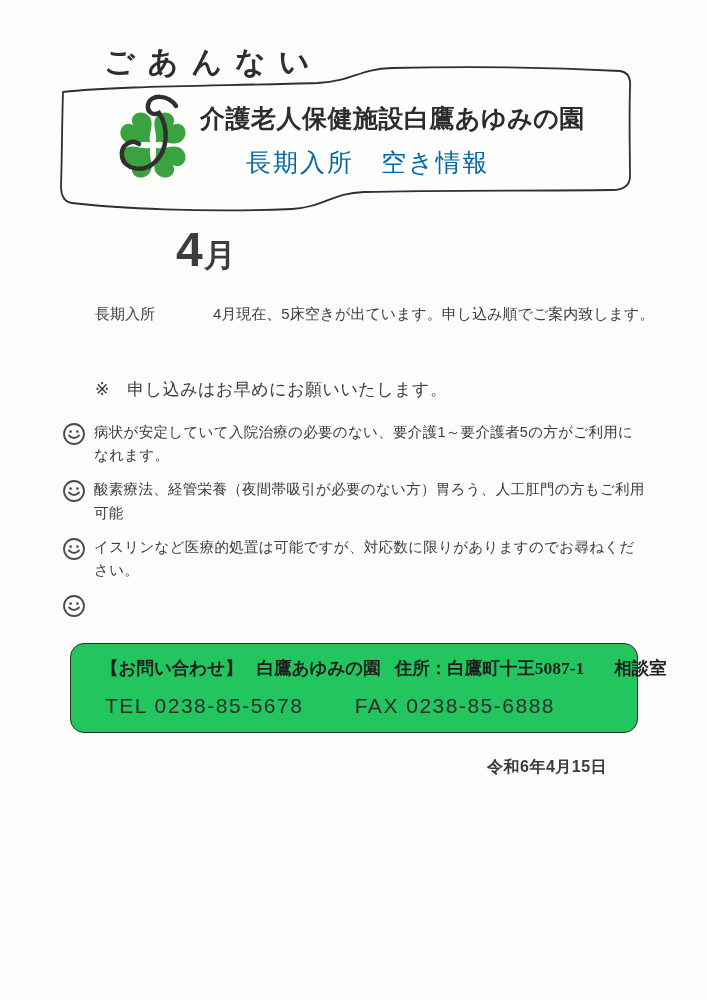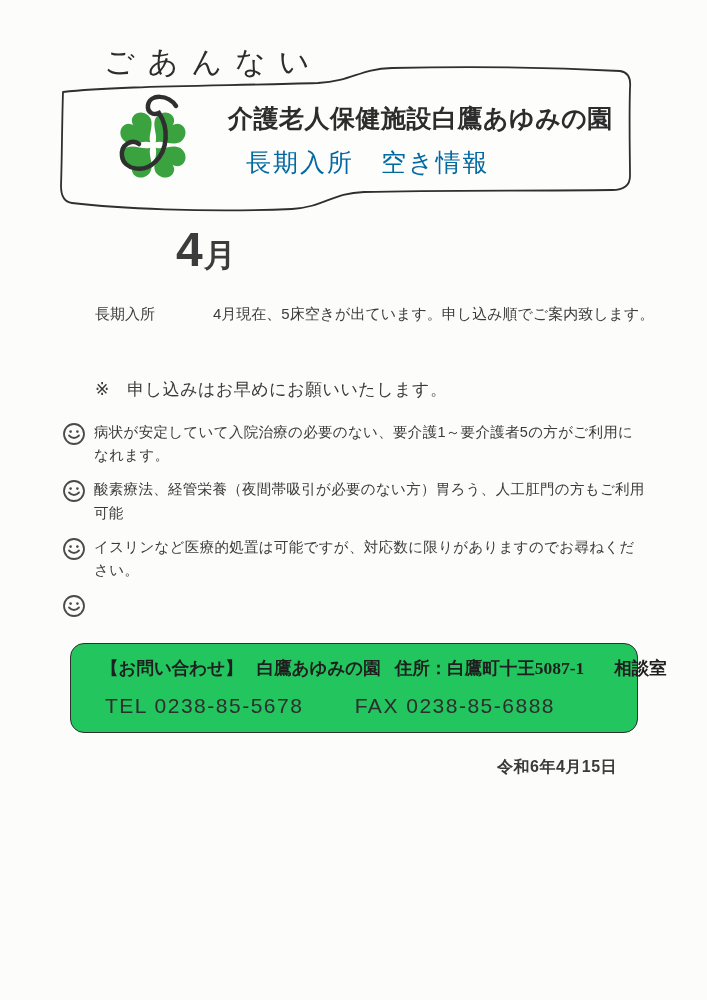--- a/index.html
+++ b/index.html
@@ -11,31 +11,31 @@
     position:relative;
     overflow:hidden;
   }
   .page{
     position:absolute;inset:0;
     background:#fcfcfb;
   }
   
   .goannai{
     position:absolute;left:104px;top:42px;
-    font-size:30px;font-weight:normal;letter-spacing:13px;
+    font-size:30px;font-weight:bold;letter-spacing:13px;
     color:#2d2d2d;white-space:nowrap;
   }
   
   .banner{position:absolute;left:54px;top:62px;width:582px;height:158px;}
   .banner svg.ribbon{position:absolute;left:0;top:0;}
   .banner .logo{position:absolute;left:58px;top:30px;}
   .facility-name{
     position:absolute;left:146px;top:40px;
     font-size:25px;font-weight:800;letter-spacing:0.5px;
-    color:#2c2c2c;white-space:nowrap;margin-left:28px;
+    color:#2c2c2c;white-space:nowrap;
   }
   .banner-subtitle{
     position:absolute;left:192px;top:84px;
     font-size:25px;font-weight:500;letter-spacing:2px;
     color:#0369a1;white-space:nowrap;
   }
   
   .month{
     position:absolute;left:176px;top:222px;
     font-size:32px;font-weight:800;color:#3c3c3c;letter-spacing:1px;
@@ -71,21 +71,21 @@
   }
   .contact .line1 .sp{display:inline-block;width:14px;}
   .contact .line1 .sp-wide{display:inline-block;width:30px;}
   .contact .line2{
     position:absolute;left:34px;top:50px;white-space:nowrap;
     font-size:21px;letter-spacing:1.5px;color:#2e2e2e;font-weight:500;
   }
   .contact .line2 .fax-group{margin-left:44px;}
   
   .doc-date{
-    position:absolute;left:497px;top:757px;
+    position:absolute;left:487px;top:757px;
     font-size:16px;font-weight:bold;color:#3a3a3a;letter-spacing:0.5px;
   }
 </style>
 </head>
 <body>
 
 <div class="page">
 
   <div class="goannai">ごあんない</div>
 

